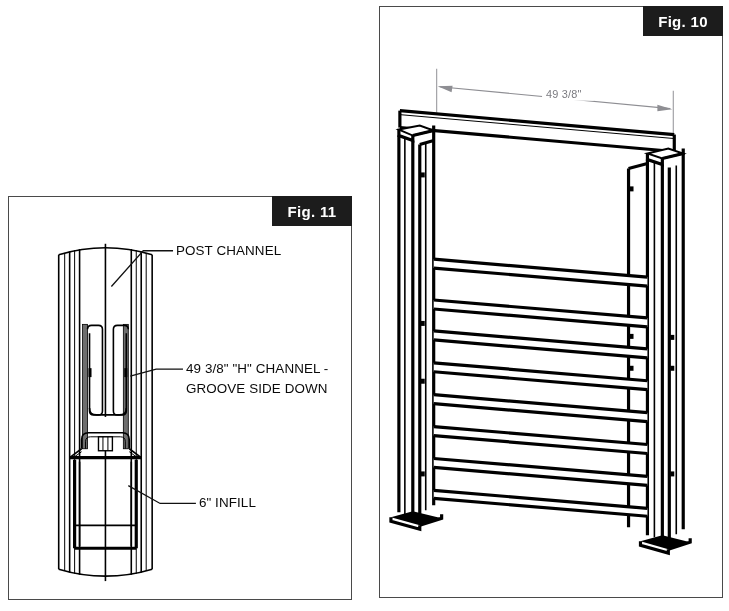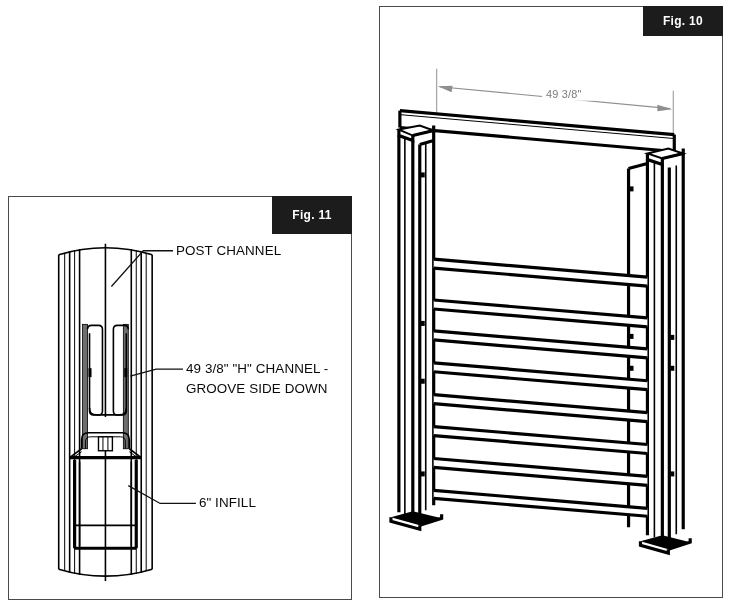--- a/index.html
+++ b/index.html
@@ -32,33 +32,33 @@
     top: 6px;
     width: 344px;
     height: 592px;
   }
   .fig-badge {
     position: absolute;
     background: #1c1c1c;
     color: #ffffff;
     font-family: "Liberation Sans", sans-serif;
     font-weight: bold;
-    font-size: 12px;
+    font-size: 15px;
     letter-spacing: 0.3px;
     display: flex;
     align-items: center;
     justify-content: center;
     box-sizing: border-box;
     z-index: 5;
   }
   #badge-fig11 {
     right: -1px;
     top: -1px;
     width: 80px;
-    height: 38px;
+    height: 30px;
     margin-left: 35px;
   }
   #badge-fig10 {
     right: -1px;
     top: -1px;
     width: 80px;
     height: 30px;
   }
   .fig-svg {
     position: absolute;

